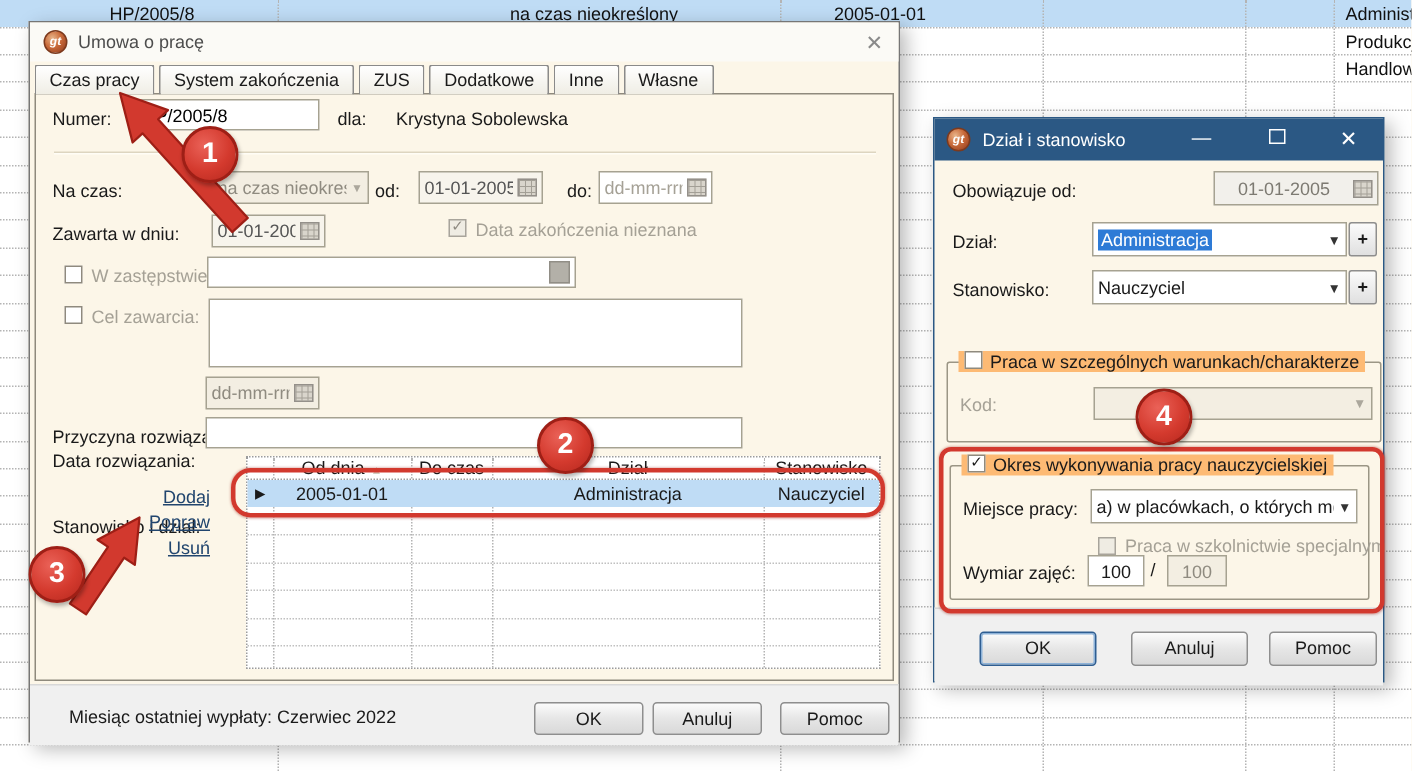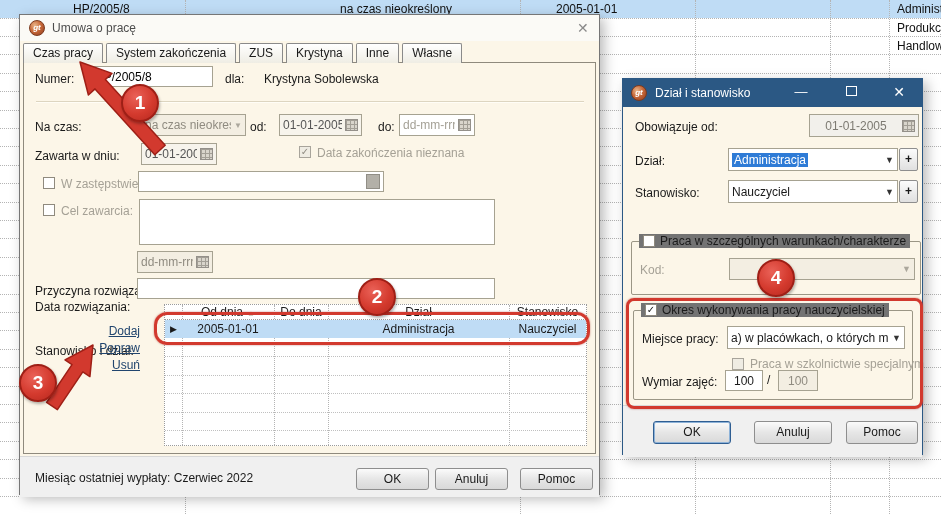--- a/index.html
+++ b/index.html
@@ -68,21 +68,21 @@
   .rline{position:absolute;left:0;right:0;height:0;border-top:1px dotted #c0c0c0;}
   .sortup{font-size:8px;color:#cfcbbd;margin-left:4px;}
   .marker{font-size:9px;}
   
   #dlg2{left:622px;top:78px;width:301px;height:377px;background:#fcf6e8;border:1px solid #2b5884;}
   #dlg2 .titlebar{position:absolute;left:0;top:0;width:100%;height:28px;background:#2b5884;}
   .t2title{position:absolute;left:32px;top:7px;color:#fff;}
   .t2btn{position:absolute;top:0;width:30px;height:26px;color:#fff;text-align:center;line-height:26px;font-size:13px;}
   .maxbox{display:inline-block;width:9px;height:8px;border:1px solid #fff;}
   .group{position:absolute;border:1px solid #9b9685;border-radius:2px;z-index:4;}
-  .legend{position:absolute;top:-8px;left:7px;background:#737373;padding:0 4px;white-space:nowrap;display:flex;align-items:center;gap:5px;}
+  .legend{position:absolute;top:-8px;left:7px;background:#fdba74;padding:0 4px;white-space:nowrap;display:flex;align-items:flex-start;gap:5px;}
   .legend .cbx{position:relative;width:12px;height:12px;border:1px solid #8f8a7e;background:#fff;box-sizing:border-box;
        font-size:10px;line-height:10px;text-align:center;font-weight:bold;flex:none;}
   .plusbtn{position:absolute;width:19px;height:23px;background:linear-gradient(#fbfbfb,#e0e0e0);
        border:1px solid #8e8e8e;border-radius:2px;text-align:center;line-height:21px;font-weight:bold;box-sizing:border-box;z-index:4;}
   .sel-text{background:#2e7bd6;color:#fff;padding:1px 2px;}
   
   .ann{z-index:40;pointer-events:none;}
   .anncircle{position:absolute;width:38px;height:38px;border-radius:50%;z-index:42;
        background:radial-gradient(circle at 38% 32%,#ea6258 0%,#d43a2e 55%,#b5281e 100%);
        border:2px solid #9e1f16;box-sizing:border-box;color:#fff;font-size:19px;font-weight:bold;
@@ -138,21 +138,21 @@
   <div class="titlebar">
     <div class="gticon" style="left:9px;top:5px;">gt</div>
     <div class="t1title">Umowa o pracę</div>
     <div class="closex" style="left:557px;top:6px;">✕</div>
   </div>
 
   <div id="tabs">
     <div class="tab">Czas pracy</div>
     <div class="tab">System zakończenia</div>
     <div class="tab">ZUS</div>
-    <div class="tab">Krystyna</div>
+    <div class="tab">Dodatkowe</div>
     <div class="tab">Inne</div>
     <div class="tab">Własne</div>
   </div>
   <div class="pane"></div>
 
   <div class="lbl b" style="left:15px;top:57px;">Numer:</div>
   <div class="fld" style="left:71px;top:51px;width:122px;height:21px;">
     <input value="HP/2005/8" style="">
   </div>
   <div class="lbl b" style="left:205px;top:57px;">dla:</div>
@@ -211,21 +211,21 @@
   <div class="abs" style="left:40px;top:308px;width:80px;z-index:4;">
     <a class="link">Dodaj</a>
     <a class="link">Popraw</a>
     <a class="link">Usuń</a>
   </div>
 
   <div id="tbl">
     <div class="th" style="left:17px;width:92px;">
       <span>Od dnia</span><span class="sortup">▲</span>
     </div>
-    <div class="th" style="left:109px;width:54px;">Do dnia</div>
+    <div class="th" style="left:109px;width:54px;">Do czas</div>
     <div class="th" style="left:163px;width:181px;">Dział</div>
     <div class="th" style="left:344px;width:77px;">Stanowisko</div>
     <div class="thbord"></div>
     <div class="tvl" style="left:17px;"></div>
     <div class="tvl" style="left:109px;"></div>
     <div class="tvl" style="left:163px;"></div>
     <div class="tvl" style="left:344px;"></div>
     <div class="trow-sel">
       <div class="td marker" style="left:0;width:17px;">▶</div>
       <div class="td" style="left:17px;width:92px;">2005-01-01</div>
@@ -234,21 +234,21 @@
       <div class="td" style="left:344px;width:77px;">Nauczyciel</div>
     </div>
     <div class="rline" style="top:51px;"></div>
     <div class="rline" style="top:70px;"></div>
     <div class="rline" style="top:88px;"></div>
     <div class="rline" style="top:107px;"></div>
     <div class="rline" style="top:125px;"></div>
   </div>
 
   <div class="footer" style="top:441px;height:40px;">
-    <div class="lbl" style="left:15px;top:14px;">Miesiąc ostatniej wypłaty: Czerwiec 2022</div>
+    <div class="lbl" style="left:26px;top:14px;">Miesiąc ostatniej wypłaty: Czerwiec 2022</div>
   </div>
   <div class="btn" style="left:336px;top:453px;width:73px;height:22px;">OK</div>
   <div class="btn" style="left:415px;top:453px;width:73px;height:22px;">Anuluj</div>
   <div class="btn" style="left:500px;top:453px;width:73px;height:22px;">Pomoc</div>
   <div class="grip" style="left:566px;top:467px;"></div>
 </div>
 
 <div class="dlg" id="dlg2">
   <div class="titlebar">
     <div class="gticon" style="left:8px;top:6px;">gt</div>

